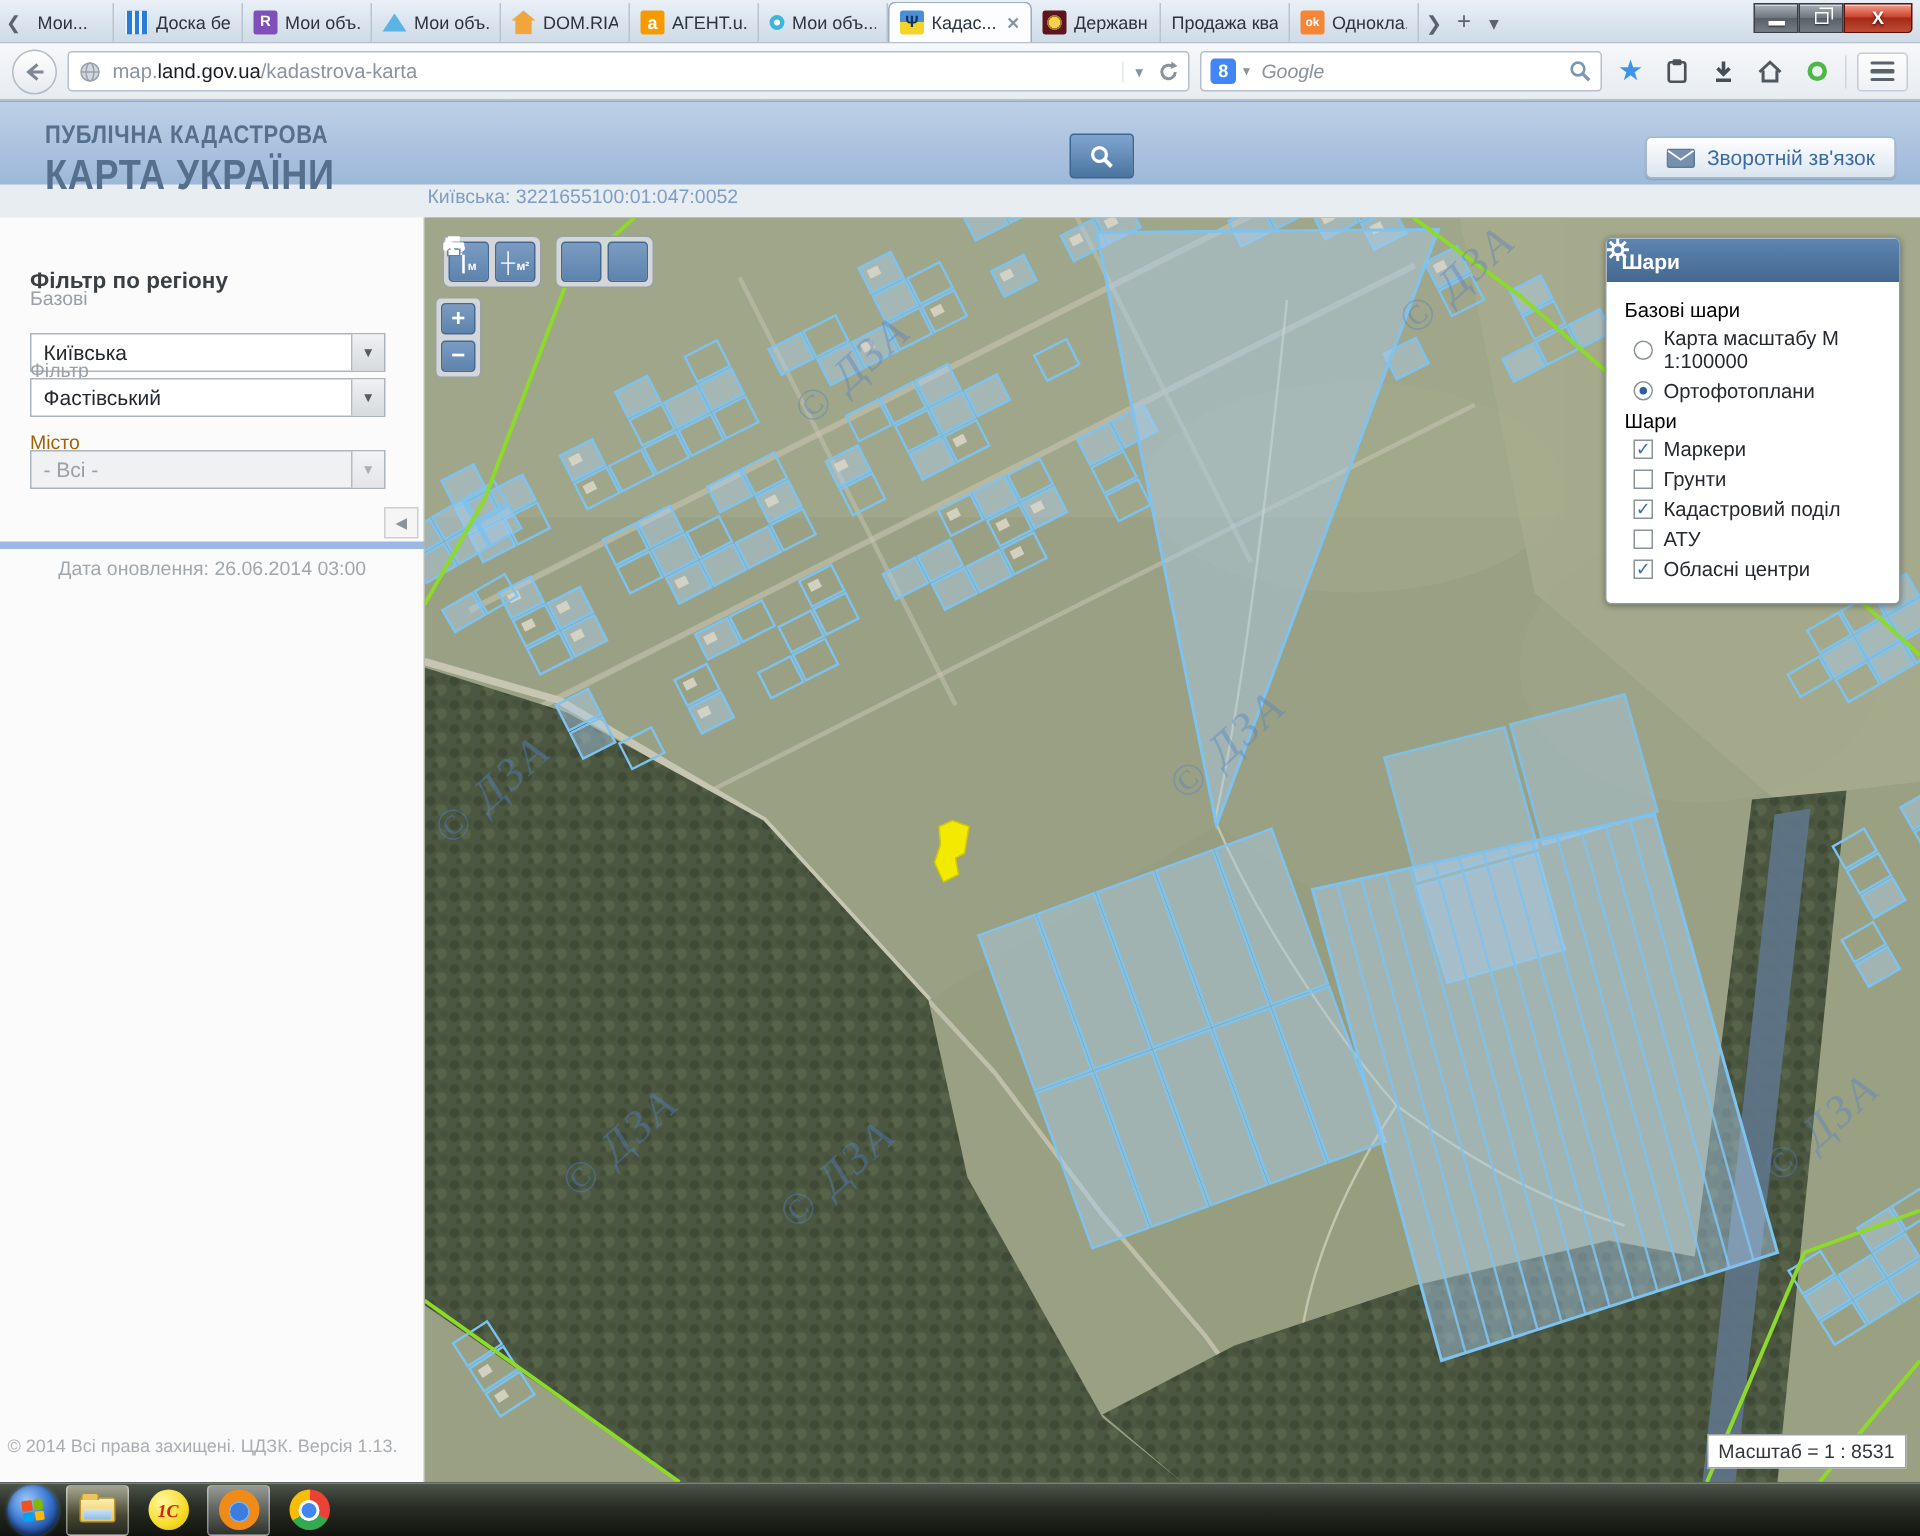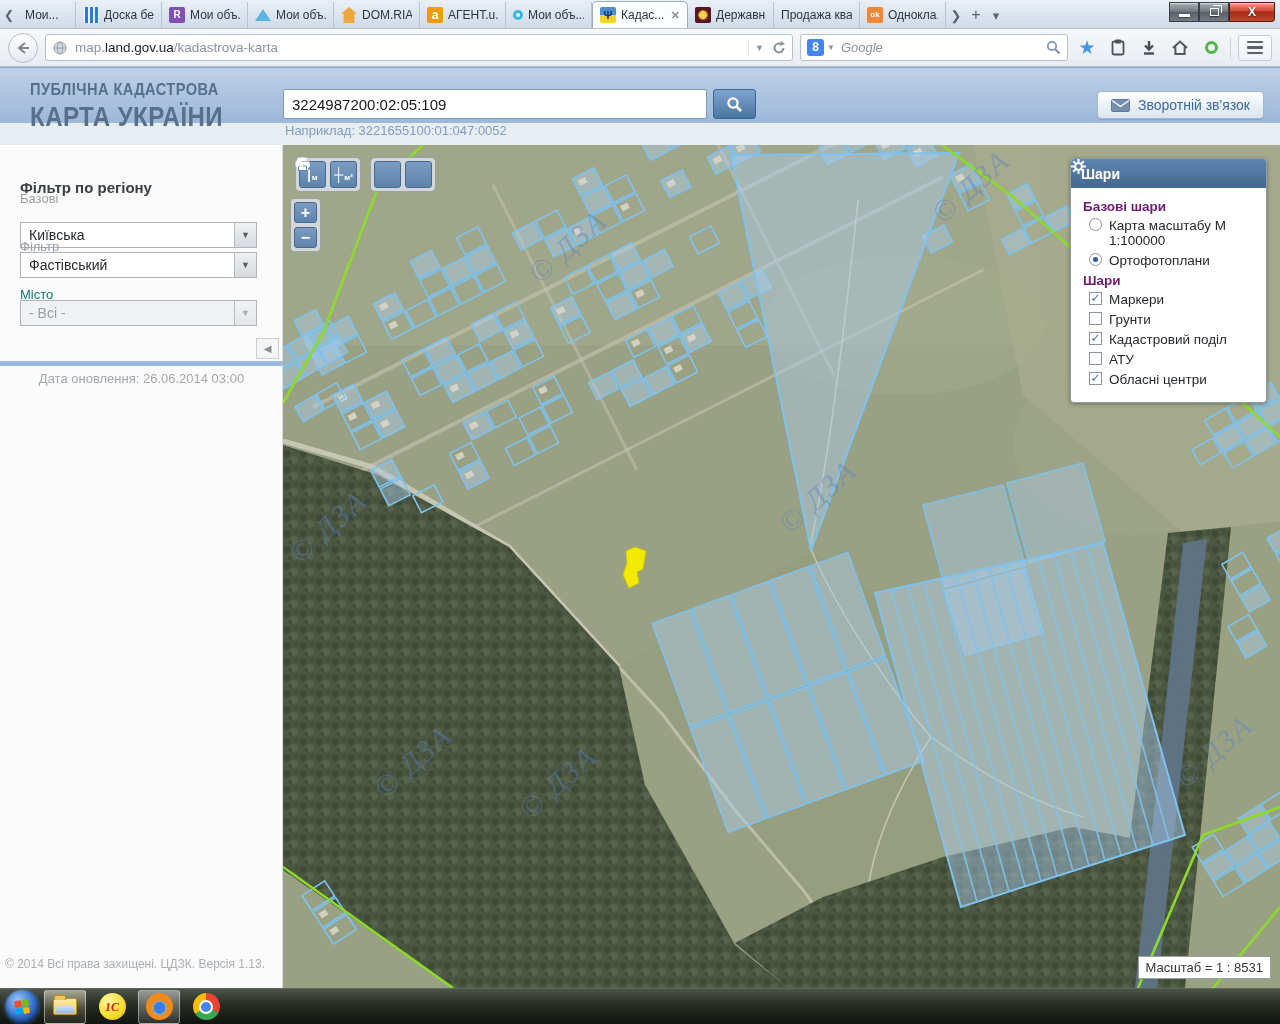--- a/index.html
+++ b/index.html
@@ -102,22 +102,22 @@
   .mbtn small{font-size:8px;font-weight:bold;margin:6px 0 0 1px}
   .zoomwrap{position:absolute;left:7px;top:53px;background:rgba(216,221,226,.9);border:1px solid #9aa1a8;border-radius:4px;padding:3px;display:flex;flex-direction:column;gap:4px}
   .zbtn{width:23px;height:21px;border:1px solid #466992;border-radius:3px;background:linear-gradient(#7b9cc2,#5d83ad);
     color:#fff;font-size:16px;font-weight:bold;display:flex;align-items:center;justify-content:center;line-height:1}
 
   .layers{position:absolute;right:13px;top:13px;width:197px;background:#fff;border:1px solid #8d9aa8;border-radius:4px;
     box-shadow:0 1px 4px rgba(0,0,0,.35);overflow:hidden}
   .layers .hdr{height:29px;background:linear-gradient(#5d86b2,#44688f);display:flex;align-items:center;gap:8px;padding:0 10px;
     color:#fff;font-size:14px;font-weight:bold}
   .layers .body{padding:8px 12px 10px}
-  .lp-sec{font-size:13.5px;font-weight:bold;color:#701a75;margin:3px 0 4px}
-  .lp-row{display:flex;gap:7px;margin:0 0 5px 6px;font-size:13.5px;color:#25292e}
+  .lp-sec{font-size:13.5px;font-weight:normal;color:#000000;margin:3px 0 4px}
+  .lp-row{display:flex;align-items:center;gap:7px;margin:0 0 5px 6px;font-size:13.5px;color:#25292e}
   .rd{width:13px;height:13px;border-radius:50%;border:1px solid #8a939c;background:#fff;flex:none;position:relative}
   .rd.on::after{content:"";position:absolute;left:3px;top:3px;width:5px;height:5px;border-radius:50%;background:#2f5c9e}
   .ck{width:13px;height:13px;border:1px solid #8a939c;background:#fff;flex:none;position:relative;font:bold 12px/11px "DejaVu Sans",sans-serif;color:#3a6fb3;text-align:center}
   .ck.on::after{content:"✓"}
   .scalebox{position:absolute;right:9px;bottom:9px;background:#fff;border:1px solid #9aa0a6;padding:3px 7px;font-size:13px;color:#33373c}
 
   
   .taskbar{position:absolute;left:0;top:988px;width:1280px;height:36px;
     background:linear-gradient(#4d554a,#272c24 45%,#11140e);border-top:1px solid #5d645a;display:flex;align-items:center}
   .orb{position:relative;width:34px;height:34px;margin-left:5px;border-radius:50%;flex:none;
@@ -266,28 +266,27 @@
         <i></i>
         <i></i>
       </div>
   </div>
 
   <div class="pageheader">
     <div class="logo">
       <div class="l1">ПУБЛІЧНА КАДАСТРОВА</div>
       <div class="l2">КАРТА УКРАЇНИ</div>
     </div>
-    <input class="cadsearch" readonly="" value="3224987200:02:05:109" style="">
     <div class="cadbtn">
       <svg width="17" height="17">
           <circle cx="7" cy="7" r="4.6" stroke="#fff" stroke-width="2.2" fill="none"></circle>
           <line x1="10.5" y1="10.5" x2="15" y2="15" stroke="#fff" stroke-width="2.6"></line>
         </svg>
     </div>
-    <div class="cadhint">Наприклад: 3221655100:01:047:0052</div>
+    <div class="cadhint">Київська: 3221655100:01:047:0052</div>
     <div class="feedback">
       <svg width="19" height="13">
           <rect x="0.5" y="0.5" width="18" height="12" rx="1.5" fill="#7690ae" stroke="#5f7a99"></rect>
           <path d="M1 1.5 L9.5 7.5 L18 1.5" stroke="#fff" stroke-width="1.2" fill="none"></path>
         </svg>
       <span>Зворотній зв'язок</span>
     </div>
   </div>
 
   <div class="sidebar">
@@ -298,21 +297,21 @@
       <span class="val">Київська</span>
       <span class="arr">▼</span>
     </div>
 
     <div class="f-label" style="top:94px">Фільтр</div>
     <div class="sel" style="top:107px">
       <span class="val">Фастівський</span>
       <span class="arr">▼</span>
     </div>
 
-    <div class="f-label" style="top:142px;color:#0f766e">Місто</div>
+    <div class="f-label" style="top:142px;color:#a16207">Місто</div>
     <div class="sel disabled" style="top:155px">
       <span class="val">- Всі -</span>
       <span class="arr">▼</span>
     </div>
 
     <div class="collapsebtn">◀</div>
     <div class="bluebar"></div>
     <div class="updated">Дата оновлення: 26.06.2014 03:00</div>
     <div class="copyright">© 2014 Всі права захищені. ЦДЗК. Версія 1.13.</div>
   </div>

